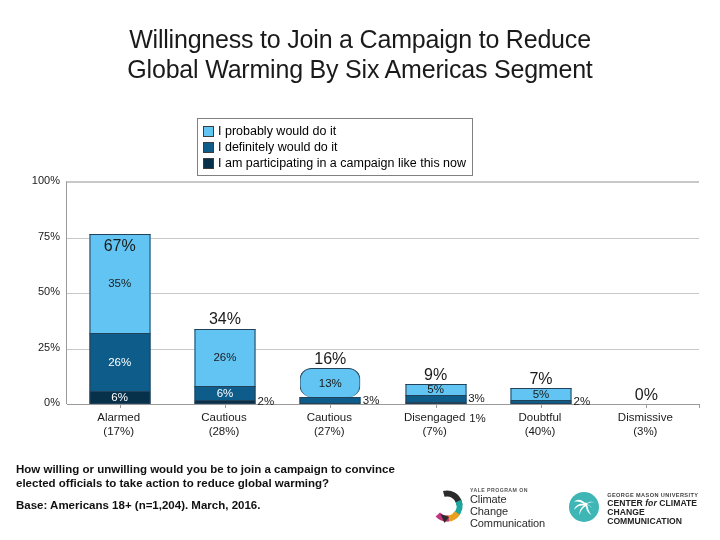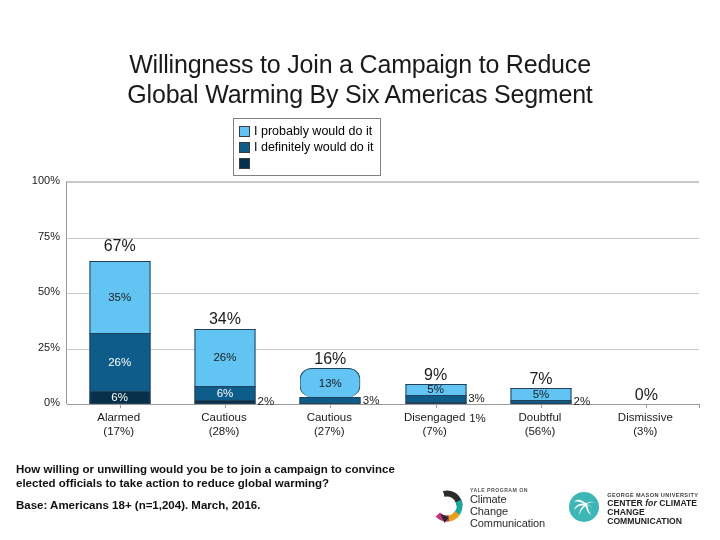--- a/index.html
+++ b/index.html
@@ -21,34 +21,32 @@
     position: absolute;
     left: 0;
     top: 24px;
     width: 720px;
     text-align: center;
     font-size: 25px;
     line-height: 30px;
     font-weight: 400;
     color: #1a1a1a;
     letter-spacing: -0.2px;
-    margin-top: 25px;
   }
   #chart-title .tl { display: block; }
 
   
   #legend {
     position: absolute;
     left: 197px;
     top: 118px;
     border: 1px solid #808080;
     background: #ffffff;
     padding: 4px 6px 4px 5px;
     box-sizing: border-box;
-    margin-left: 36px;
   }
   .legend-row {
     display: flex;
     align-items: center;
     height: 16px;
     margin: 0;
     white-space: nowrap;
   }
   .legend-swatch {
     width: 11px;
@@ -263,20 +261,21 @@
   <div class="legend-row">
     <span class="legend-swatch" style="background: rgb(98, 196, 242);"></span>
     <span class="legend-label">I probably would do it</span>
   </div>
   <div class="legend-row">
     <span class="legend-swatch" style="background: rgb(14, 92, 137);"></span>
     <span class="legend-label">I definitely would do it</span>
   </div>
   <div class="legend-row">
     <span class="legend-swatch" style="background: rgb(7, 49, 74);"></span>
+    <span class="legend-label">I am participating in a campaign like this now</span>
   </div>
 </div>
 
 <div id="yticks">
     <div class="ytick" style="position: absolute; left: 14px; width: 46px; top: 403px;">0%</div>
     <div class="ytick" style="position: absolute; left: 14px; width: 46px; top: 347.5px;">25%</div>
     <div class="ytick" style="position: absolute; left: 14px; width: 46px; top: 292px;">50%</div>
     <div class="ytick" style="position: absolute; left: 14px; width: 46px; top: 236.5px;">75%</div>
     <div class="ytick" style="position: absolute; left: 14px; width: 46px; top: 181px;">100%</div>
   </div>
@@ -291,21 +290,21 @@
   <div id="axis-baseline"></div>
   <div id="bars">
       <div class="bar-group" style="left: 0px; width: 105.333px;">
         <div class="bar-stack">
           <div class="seg" style="height: 13.32px; background: rgb(7, 49, 74);">
             <span class="seg-label-in" style="color: rgb(255, 255, 255);">6%</span>
           </div>
           <div class="seg" style="height: 57.72px; background: rgb(14, 92, 137);">
             <span class="seg-label-in" style="color: rgb(255, 255, 255);">26%</span>
           </div>
-          <div class="seg" style="height: 72px; background: rgb(98, 196, 242);">
+          <div class="seg" style="height: 99px; background: rgb(98, 196, 242);">
             <span class="seg-label-in" style="color: rgb(26, 26, 26);">35%</span>
           </div>
         </div>
         <div class="total-label" style="bottom: 152.74px;">67%</div>
       </div>
       <div class="bar-group" style="left: 105.333px; width: 105.333px;">
         <div class="bar-stack">
           <div class="seg" style="height: 4.44px; background: rgb(7, 49, 74);">
             <span class="seg-label-out" style="color: rgb(26, 26, 26);">2%</span>
           </div>
@@ -366,21 +365,21 @@
     <div class="xtick" style="left: 474px;"></div>
     <div class="xtick" style="left: 579.333px;"></div>
     <div class="xtick" style="left: 632px;"></div>
   </div>
 
 <div id="catlabels">
     <div class="cat-label" style="left: 66px; width: 105.333px;"><span>Alarmed</span><span class="sub">(17%)</span></div>
     <div class="cat-label" style="left: 171.333px; width: 105.333px;"><span>Cautious</span><span class="sub">(28%)</span></div>
     <div class="cat-label" style="left: 276.667px; width: 105.333px; text-align: center;"><span>Cautious</span><span class="sub">(27%)</span></div>
     <div class="cat-label" style="left: 382px; width: 105.333px;"><span>Disengaged</span><span class="sub">(7%)</span></div>
-    <div class="cat-label" style="left: 487.333px; width: 105.333px;"><span>Doubtful</span><span class="sub">(56%)</span></div>
+    <div class="cat-label" style="left: 487.333px; width: 105.333px;"><span>Doubtful</span><span class="sub">(40%)</span></div>
     <div class="cat-label" style="left: 592.667px; width: 105.333px;"><span>Dismissive</span><span class="sub">(3%)</span></div>
   </div>
 
 <div id="footer-question">
     <div>How willing or unwilling would you be to join a campaign to convince</div>
     <div>elected officials to take action to reduce global warming?</div>
   </div>
 <div id="footer-base">Base: Americans 18+ (n=1,204). March, 2016.</div>
 
 <div id="logos">

